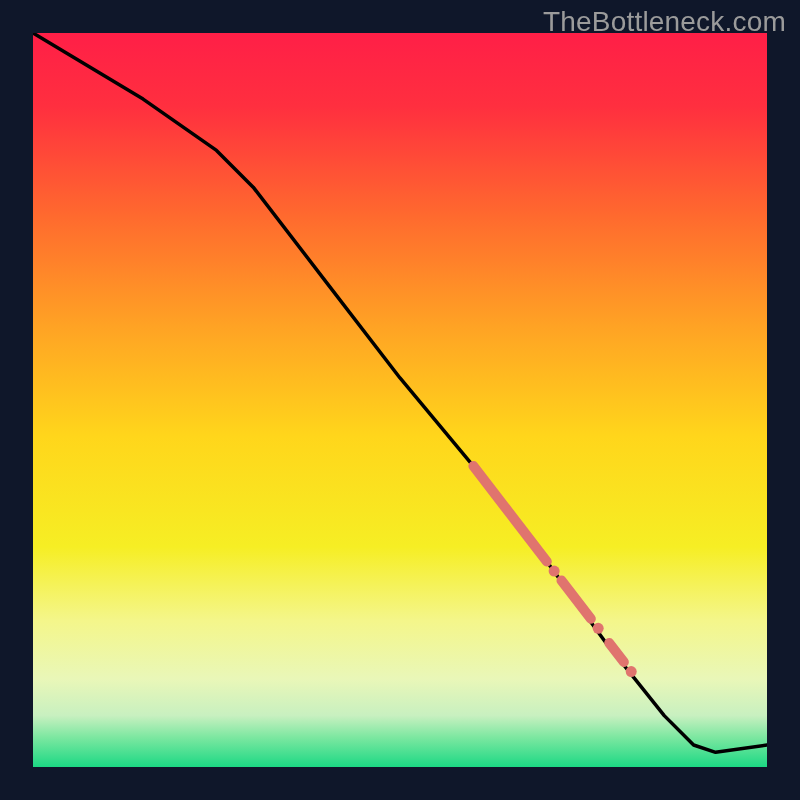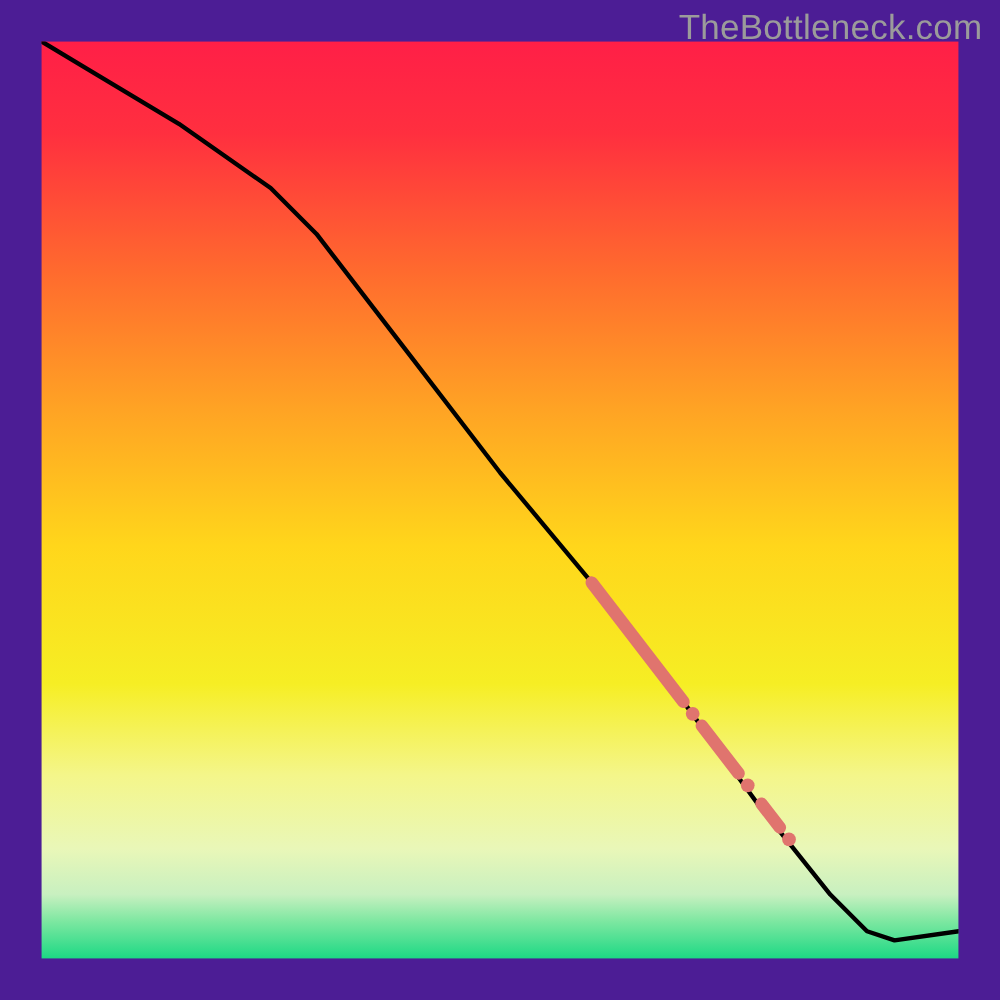--- a/index.html
+++ b/index.html
@@ -9,21 +9,21 @@
     height: 800px;
     background: #000;
     overflow: hidden;
   }
   .frame {
     position: absolute;
     left: 0;
     top: 0;
     width: 800px;
     height: 800px;
-    background: #4c1d95;
+    background: #0f172a;
   }
   .plot {
     position: absolute;
     left: 33px;
     top: 33px;
     width: 734px;
     height: 734px;
     overflow: hidden;
   }
   .watermark {

